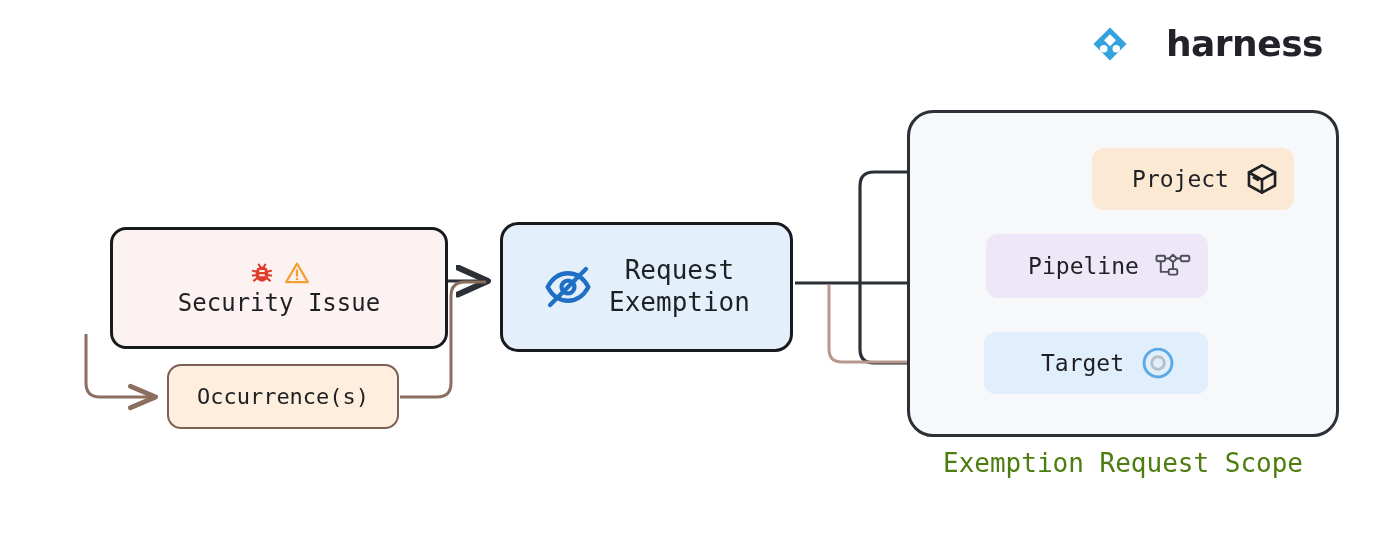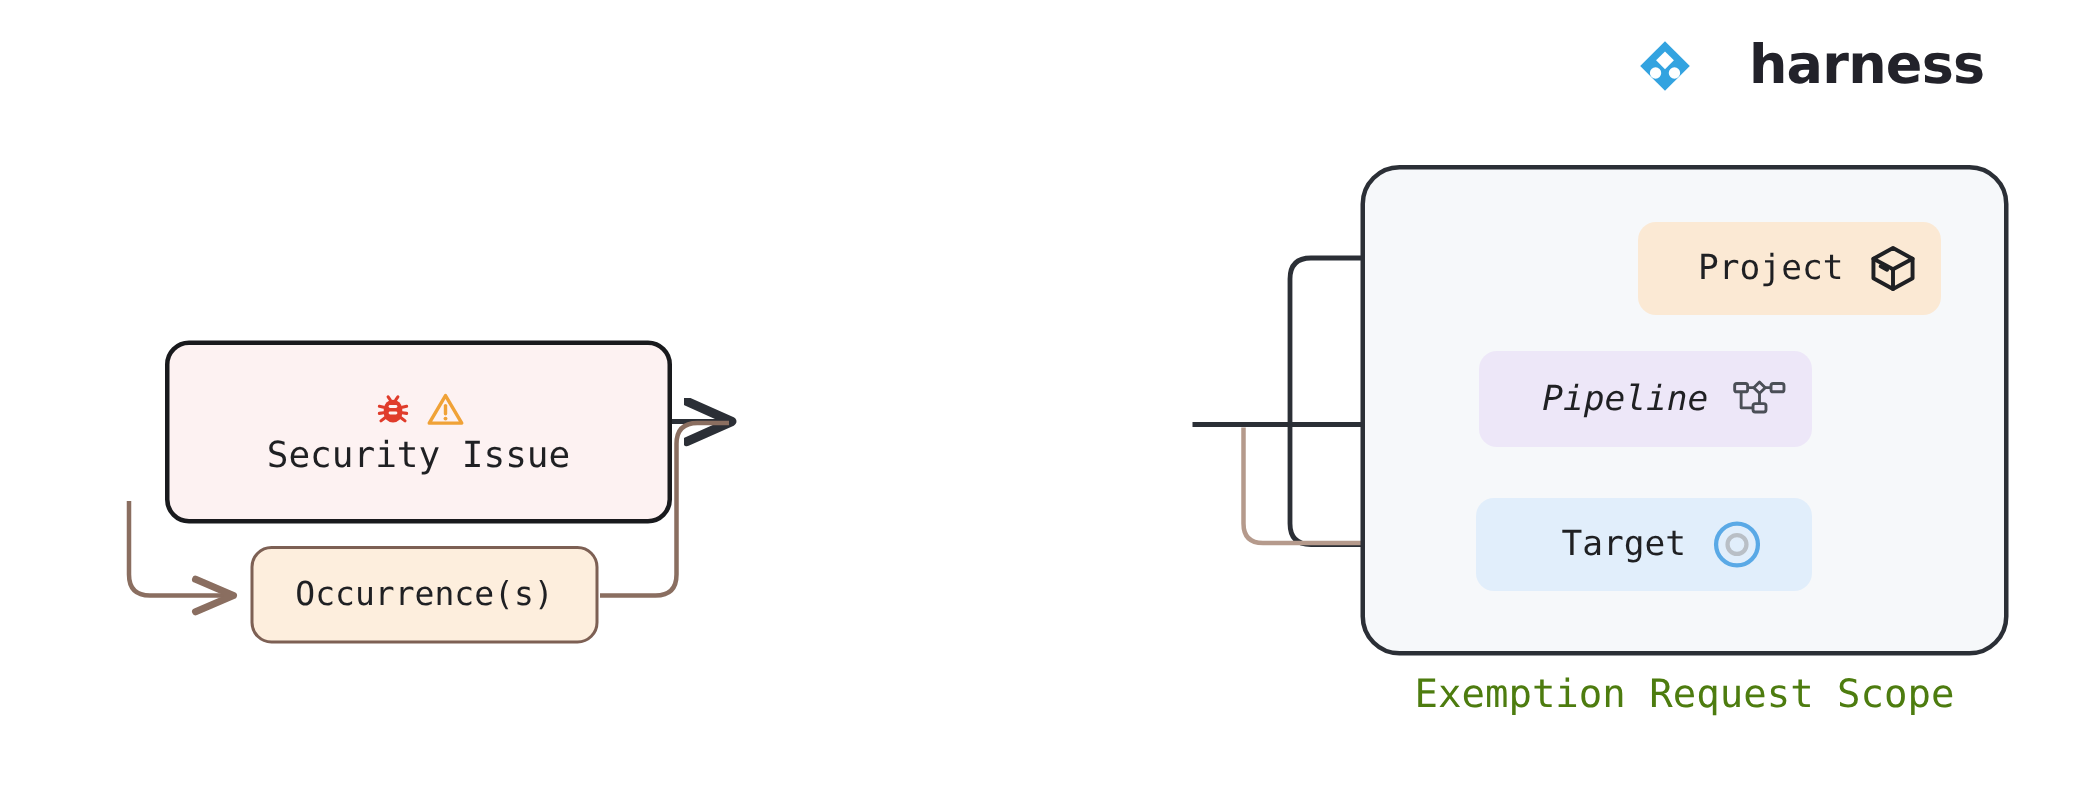--- a/index.html
+++ b/index.html
@@ -130,21 +130,20 @@
   }
   #node-project {
     left: 1092px; top: 148px;
     width: 202px; height: 62px;
     background: #fbe9d4;
   }
   #node-pipeline {
     left: 986px; top: 234px;
     width: 222px; height: 64px;
     background: #ede7f8;
-    font-style: italic;
   }
   #node-target {
     left: 984px; top: 332px;
     width: 224px; height: 62px;
     background: #e1eefb;
   }
 
   .ico { display: block; flex: none; }
 
   
@@ -220,20 +219,30 @@
         <circle cx="12" cy="17.6" r="1.2" fill="#f0a237"></circle>
       </svg>
     </span>
     <span>Security Issue</span>
   </div>
 
   <div class="node" id="occurrences">
     <span>Occurrence(s)</span>
   </div>
 
+  <div class="node" id="request-exemption">
+    <svg class="ico" width="50" height="50" viewBox="0 0 24 24">
+      <g fill="none" stroke="#1f6fc4" stroke-width="2.05" stroke-linecap="round" stroke-linejoin="round">
+        <path d="M2.2 12 C4.6 7.6 8.1 5.4 12 5.4 C15.9 5.4 19.4 7.6 21.8 12 C19.4 16.4 15.9 18.6 12 18.6 C8.1 18.6 4.6 16.4 2.2 12 Z"></path>
+        <circle cx="12" cy="12" r="3.1"></circle>
+        <path d="M3.4 20.6 L20.6 3.4"></path>
+      </g>
+    </svg>
+    <span class="label"><span>Request</span><br><span>Exemption</span></span>
+  </div>
 
   <div id="scope-container"></div>
 
   <div class="scope-node" id="node-project">
     <span>Project</span>
     <svg class="ico" width="34" height="34" viewBox="0 0 24 24">
       <g fill="none" stroke="#1f2023" stroke-width="1.85" stroke-linejoin="round" stroke-linecap="round">
         <path d="M12 2.4 L21.2 7.4 L12 12.4 L2.8 7.4 Z"></path>
         <path d="M2.8 7.4 L2.8 16.6 L12 21.6 L21.2 16.6 L21.2 7.4"></path>
         <path d="M12 12.4 L12 21.6"></path>

